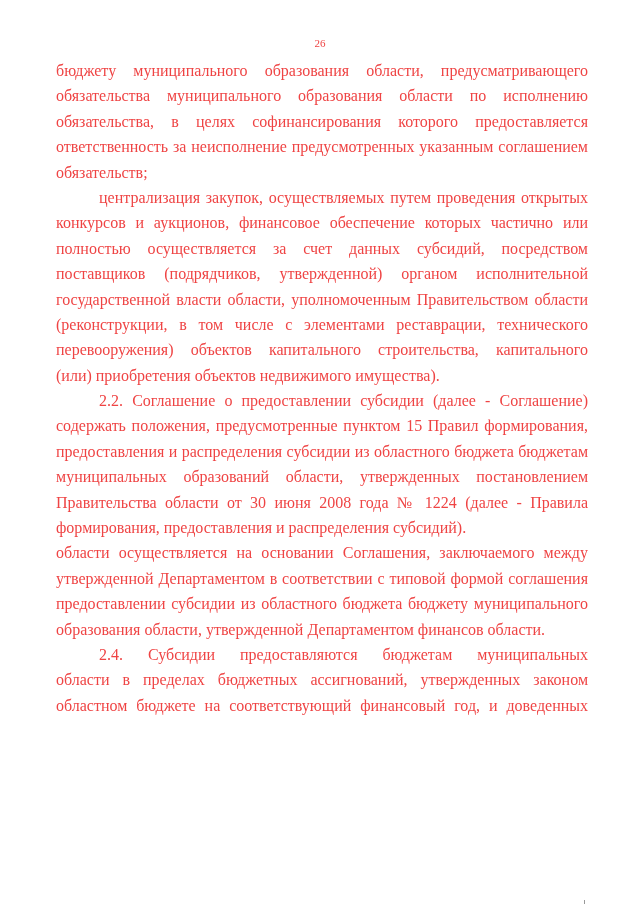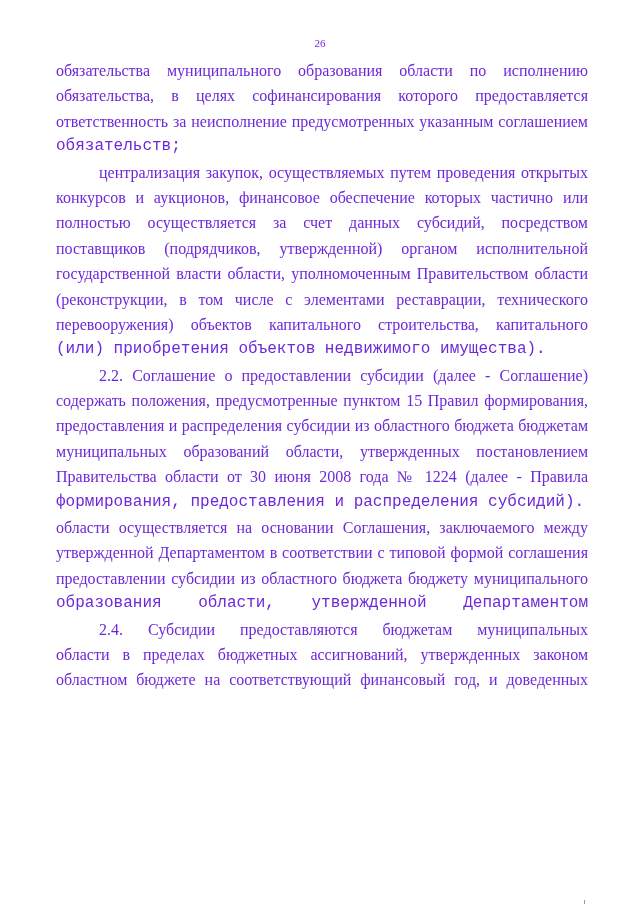--- a/index.html
+++ b/index.html
@@ -1,44 +1,45 @@
 <!DOCTYPE html>
 <html><head>
 <meta charset="utf-8">
 <style>
   html, body { margin: 0; padding: 0; background: #ffffff; }
   body { width: 640px; height: 905px; position: relative; overflow: hidden; }
   .page {
     position: absolute; left: 0; top: 0; width: 640px; height: 905px;
-    background: #fff; color: #6d28d9;
+    background: #fff; color: #ef4444;
     font-family: "Liberation Serif", "DejaVu Serif", serif;
   }
   .page-number {
     position: absolute; top: 36px; left: 0; width: 640px;
     text-align: center; font-size: 11px; line-height: 14px;
   }
   .body-text {
     position: absolute; left: 56px; top: 58px; width: 532px;
     font-size: 16px; line-height: 25.4px;
     text-align: justify;
   }
   .para { margin: 0; text-align: justify; }
   .line { display: block; text-align: justify; text-align-last: justify; white-space: normal; height: 25.4px; overflow: hidden; }
-  .line.last { text-align-last: left; font-family: Liberation Mono, monospace; }
+  .line.last { text-align-last: left; }
   .scan-mark {
     position: absolute; left: 584px; top: 900px; width: 1px; height: 4px; background: #999;
   }
 </style>
 </head>
 <body>
 
 <div class="page">
   <div class="page-number">26</div>
   <div class="body-text" id="body-text">
       <div class="para">
+        <span class="line">бюджету муниципального образования области, предусматривающего</span>
         <span class="line">обязательства муниципального образования области по исполнению расходного</span>
         <span class="line">обязательства, в целях софинансирования которого предоставляется субсидия, и</span>
         <span class="line">ответственность за неисполнение предусмотренных указанным соглашением</span>
         <span class="line last">обязательств;</span>
       </div>
       <div class="para">
         <span class="line" style="text-indent: 43px;">централизация закупок, осуществляемых путем проведения открытых</span>
         <span class="line">конкурсов и аукционов, финансовое обеспечение которых частично или</span>
         <span class="line">полностью осуществляется за счет данных субсидий, посредством определения</span>
         <span class="line">поставщиков (подрядчиков, утвержденной) органом исполнительной</span>

